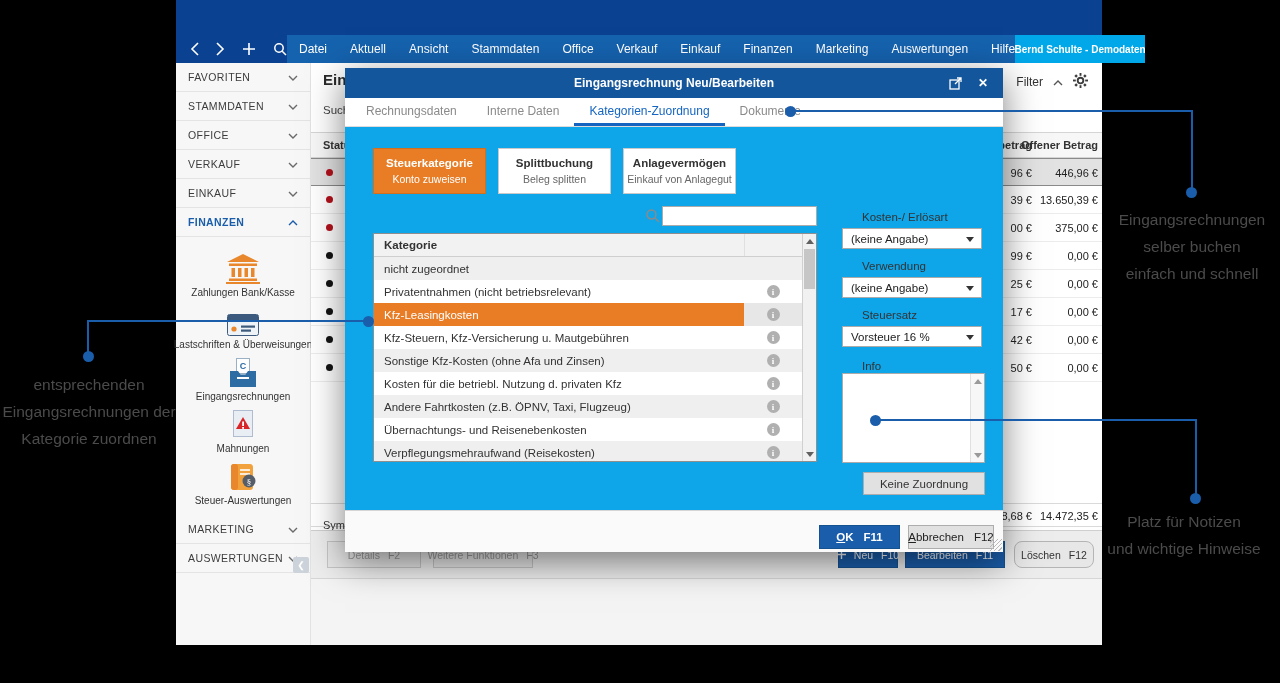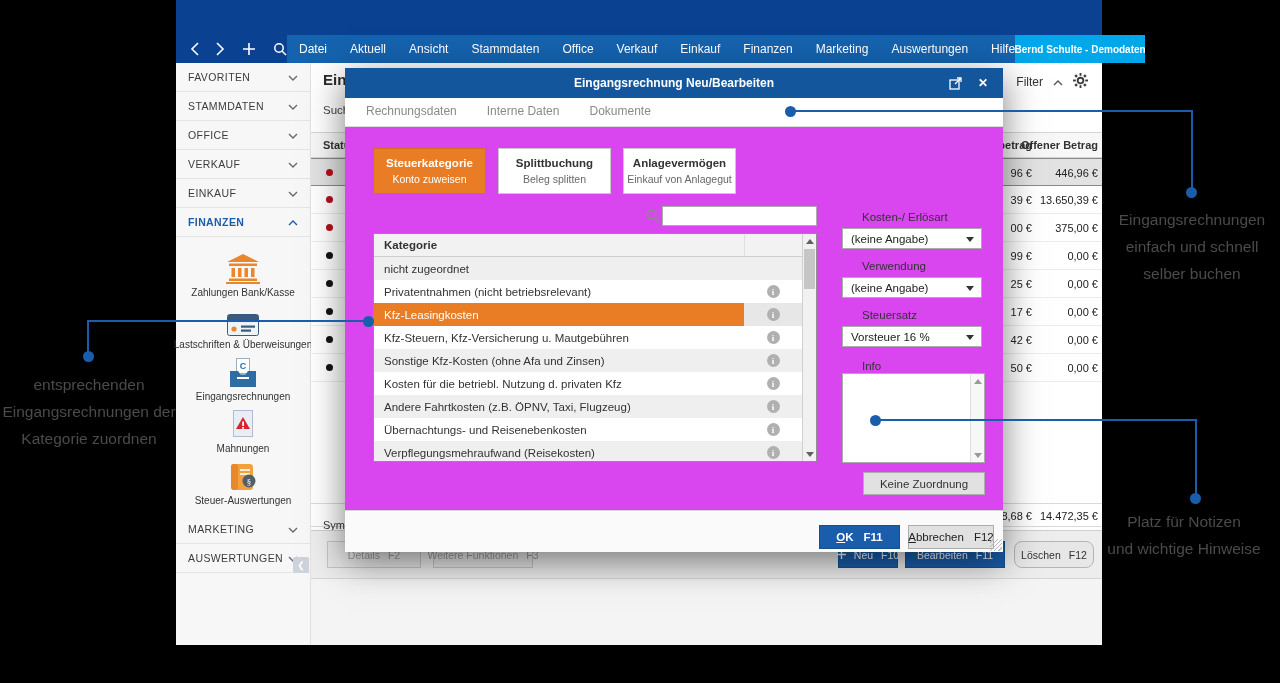--- a/index.html
+++ b/index.html
@@ -50,21 +50,21 @@
   .bottomstrip { position:absolute; left:0; top:515px; width:791px; height:67px; background:#f4f4f4; border-top:1px solid #d6d6d6; }
 
   
   .dialog { position:absolute; left:345px; top:68px; width:658px; height:484px; background:#f4f4f4; box-shadow:0 10px 34px rgba(0,0,0,.5); z-index:10; }
   .d-title { position:absolute; left:0; top:0; width:658px; height:30px; background:#14569c; display:flex; align-items:center; justify-content:center; color:#fff; font-size:12px; font-weight:bold; }
   .d-ticon { position:absolute; top:7px; width:16px; height:16px; display:flex; align-items:center; justify-content:center; color:#fff; }
   .d-ext { right:40px; } .d-close { right:12px; font-size:12px; font-weight:bold; }
   .d-tabs { position:absolute; left:0; top:30px; width:658px; height:29px; background:#fff; border-bottom:1px solid #dcdcdc; display:flex; align-items:stretch; padding-left:6px; }
   .d-tab { display:flex; align-items:center; padding:0 15px; font-size:12px; color:#8a8a8a; border-bottom:3px solid transparent; }
   .d-tab.active { color:#1565c0; border-bottom-color:#1565c0; }
-  .d-body { position:absolute; left:0; top:59px; width:658px; height:383px; background:#d946ef; }
+  .d-body { position:absolute; left:0; top:59px; width:658px; height:383px; background:#0ea5e9; }
   .mode-cards { position:absolute; left:28px; top:21px; display:flex; gap:12px; }
   .mode-card { width:113px; height:46px; display:flex; flex-direction:column; align-items:center; justify-content:center; gap:4px; background:#fff; border:1px solid #c9c9c9; }
   .mode-card .mt { font-size:11.5px; font-weight:bold; color:#333; }
   .mode-card .ms { font-size:10.5px; color:#666; }
   .mode-card.active { background:#e87d26; border-color:#d06f1e; }
   .mode-card.active .mt, .mode-card.active .ms { color:#fff; }
   .d-search-icon { position:absolute; left:300px; top:81px; }
   .d-search { position:absolute; left:317px; top:79px; width:155px; height:20px; border:1px solid #ababab; background:#fff; font-size:11px; padding:0 5px; font-family:"Liberation Sans",sans-serif; }
   .clist { position:absolute; left:28px; top:106px; width:444px; height:229px; background:#fff; border:1px solid #8f8f8f; }
   .clist-inner { position:absolute; left:0; top:0; right:14px; bottom:0; overflow:hidden; }
@@ -386,20 +386,21 @@
           <svg width="13" height="13" viewBox="0 0 13 13">
             <rect x="1" y="3" width="9" height="9" fill="none" stroke="#fff" stroke-width="1.3"></rect>
             <path d="M6 7L12 1M8 1h4v4" fill="none" stroke="#fff" stroke-width="1.3"></path>
           </svg>
         </span>
       <span class="d-ticon d-close">✕</span>
     </div>
     <div class="d-tabs" id="dtabs">
         <div class="d-tab">Rechnungsdaten</div>
         <div class="d-tab">Interne Daten</div>
+        <div class="d-tab active">Kategorien-Zuordnung</div>
         <div class="d-tab">Dokumente</div>
       </div>
     <div class="d-body">
       <div class="mode-cards" id="modecards">
           <div class="mode-card active">
             <div class="mt">Steuerkategorie</div>
             <div class="ms">Konto zuweisen</div>
           </div>
           <div class="mode-card">
             <div class="mt">Splittbuchung</div>
@@ -556,22 +557,22 @@
         <div>Kategorie zuordnen</div>
       </div>
   </div>
   <div class="co">
     <div class="co-line" style="left:790px; top:110px; width:403px; height:2px;"></div>
     <div class="co-line" style="left:1191px; top:110px; width:2px; height:82px;"></div>
     <div class="co-dot" style="left:785px; top:106px;"></div>
     <div class="co-dot" style="left:1186px; top:187px;"></div>
     <div class="co-text" style="left:1104px; top:206px; width:176px;" id="co-rt-text">
         <div>Eingangsrechnungen</div>
+        <div>selber buchen</div>
         <div>einfach und schnell</div>
-        <div>selber buchen</div>
       </div>
   </div>
   <div class="co">
     <div class="co-line" style="left:875px; top:419px; width:322px; height:2px;"></div>
     <div class="co-line" style="left:1195px; top:419px; width:2px; height:79px;"></div>
     <div class="co-dot" style="left:870px; top:415px;"></div>
     <div class="co-dot" style="left:1190px; top:493px;"></div>
     <div class="co-text" style="left:1088px; top:508px; width:192px;" id="co-rb-text">
         <div>Platz für Notizen</div>
         <div>und wichtige Hinweise</div>

